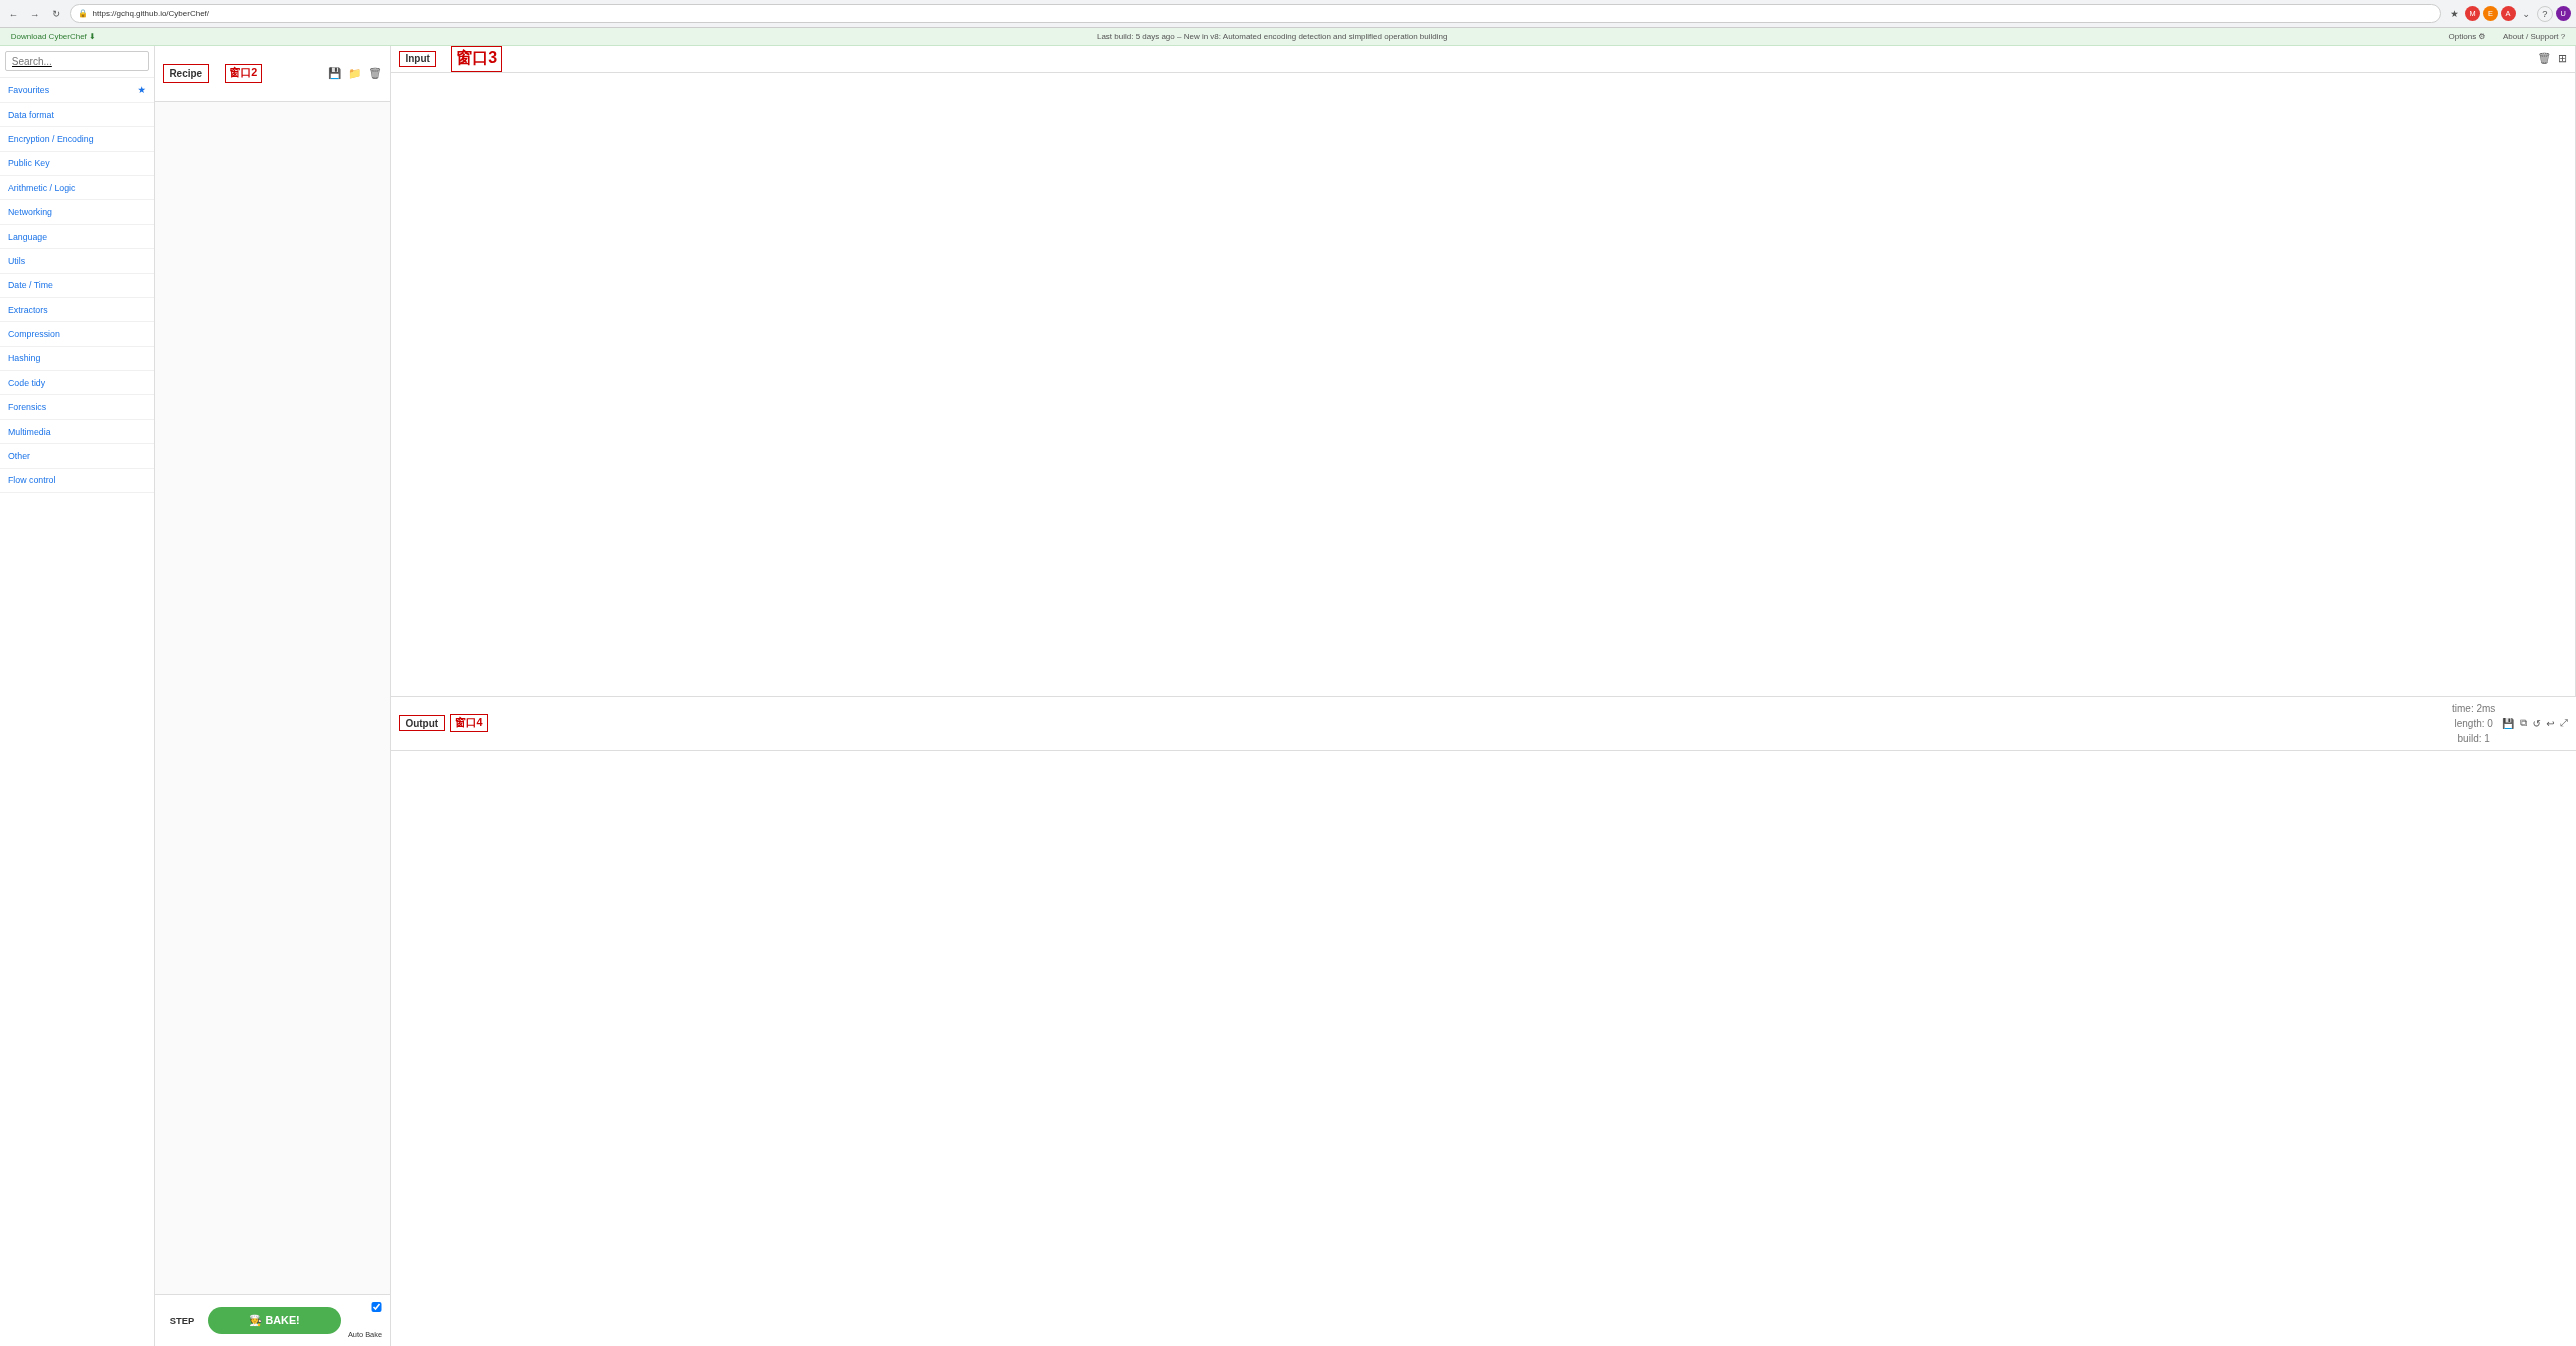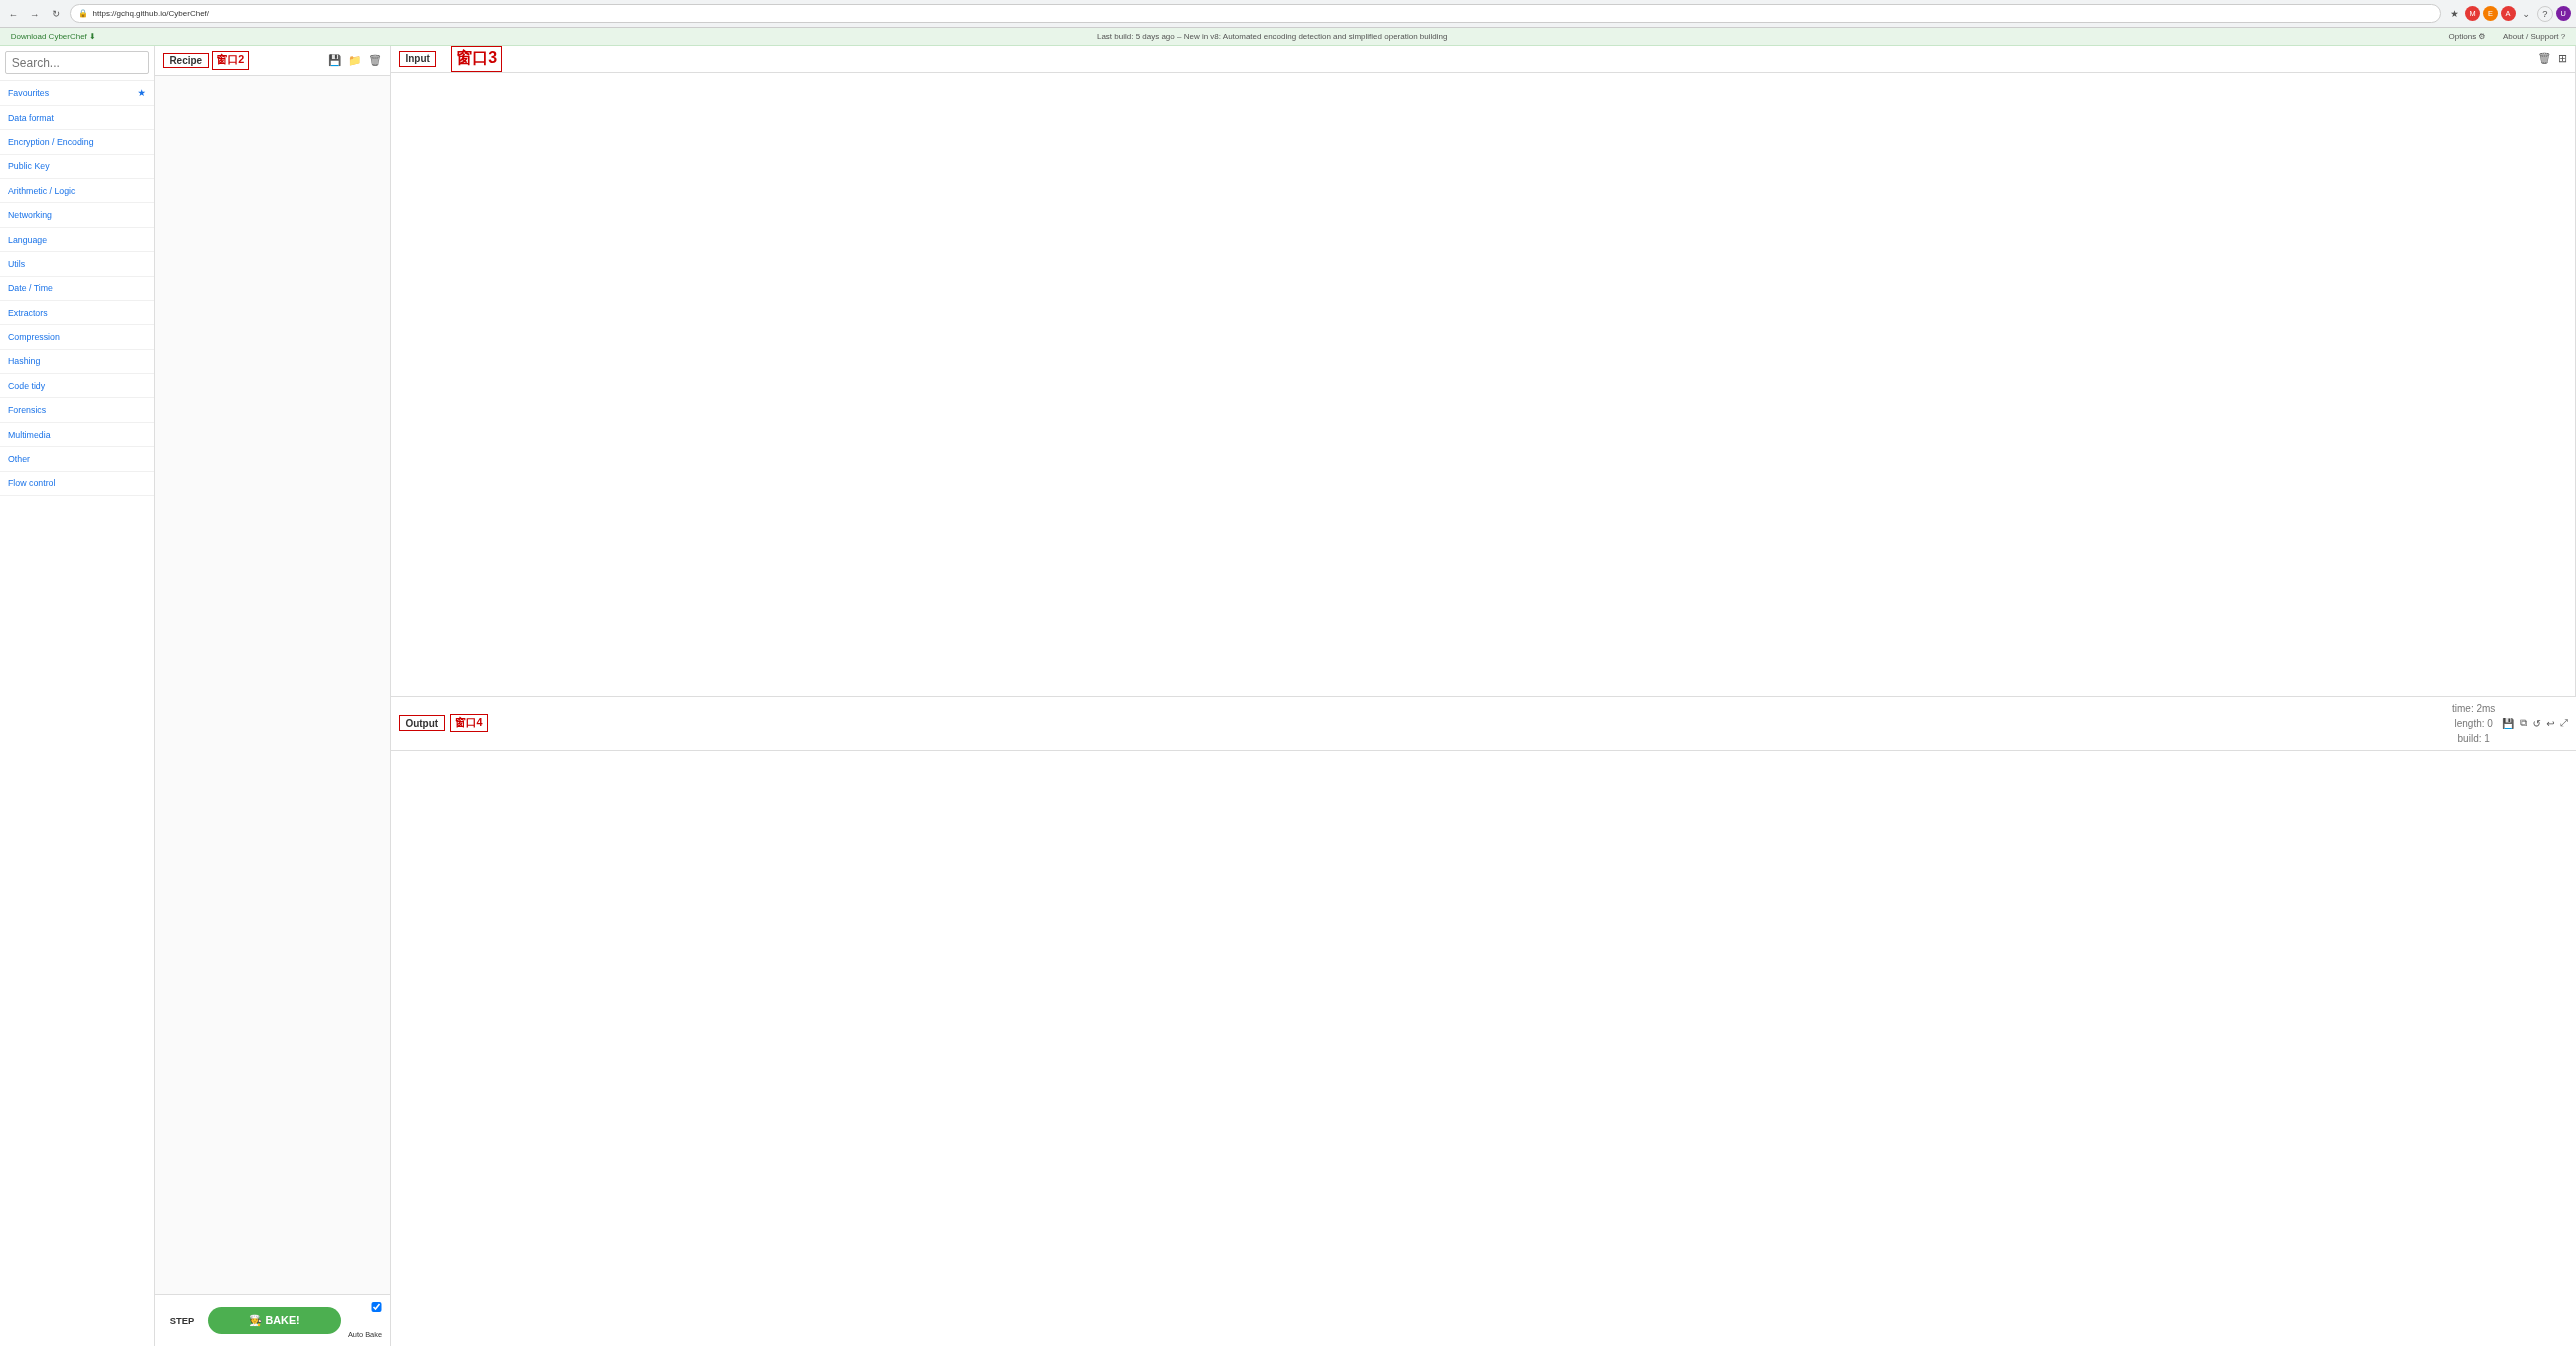--- a/index.html
+++ b/index.html
@@ -23,28 +23,28 @@
 
     
     .app { display: flex; flex-direction: column; flex: 1; overflow: hidden; }
 
     
     .app-body { display: flex; flex: 1; overflow: hidden; }
 
     
     .sidebar { width: 155px; min-width: 155px; border-right: 0.7px solid #ddd; display: flex; flex-direction: column; overflow: hidden; }
     .sidebar-search { padding: 5.4px; border-bottom: 0.7px solid #eee; }
-    .sidebar-search input { width: 100%; padding: 3.4px 5.4px; border: 0.7px solid #ccc; border-radius: 2px; font-size: 12px; outline: none; }
+    .sidebar-search input { width: 100%; padding: 3.4px 5.4px; border: 0.7px solid #ccc; border-radius: 2px; font-size: 10px; outline: none; text-decoration: underline; }
     .sidebar-list { flex: 1; overflow-y: auto; }
     .sidebar-item { padding: 6.7px 8px; color: #1a73e8; font-size: 8.8px; cursor: pointer; border-bottom: 0.7px solid #f0f0f0; display: flex; justify-content: space-between; align-items: center; }
     .sidebar-item .star { color: #1a73e8; font-size: 9.4px; }
 
     
     .recipe-panel { width: 236px; min-width: 236px; border-right: 0.7px solid #ddd; display: flex; flex-direction: column; overflow: hidden; }
-    .recipe-header { display: flex; align-items: center; padding: 5px 8px; border-bottom: 0.7px solid #ddd; gap: 3px; }
+    .recipe-header { display: flex; padding: 18px 8px; border-bottom: 0.7px solid #ddd; gap: 16px; }
     .recipe-tab { font-size: 10px; font-weight: bold; border: 1.3px solid #c00; padding: 1.3px 5.4px; background: #fff; cursor: pointer; color: #333; }
     .recipe-label-red { color: #c00; font-size: 10.8px; font-weight: bold; border: 1.3px solid #c00; padding: 1.3px 4px; }
     .recipe-icons { display: flex; gap: 6.7px; margin-left: auto; }
     .recipe-icon-btn { background: transparent; border: none; cursor: pointer; font-size: 10.8px; color: #555; }
     .recipe-body { flex: 1; background: #fafafa; }
 
     
     .recipe-footer { padding: 6.7px 8px; border-top: 0.7px solid #ddd; display: flex; align-items: center; gap: 6.7px; background: #fff; }
     .step-btn { background: transparent; border: none; font-size: 9.4px; font-weight: bold; color: #333; cursor: pointer; padding: 4px 6.7px; }
     .bake-btn { flex: 1; background: #4caf50; color: #fff; border: none; border-radius: 17px; padding: 6.7px 13.5px; font-size: 10.8px; font-weight: bold; cursor: pointer; display: flex; align-items: center; justify-content: center; gap: 5.4px; }

